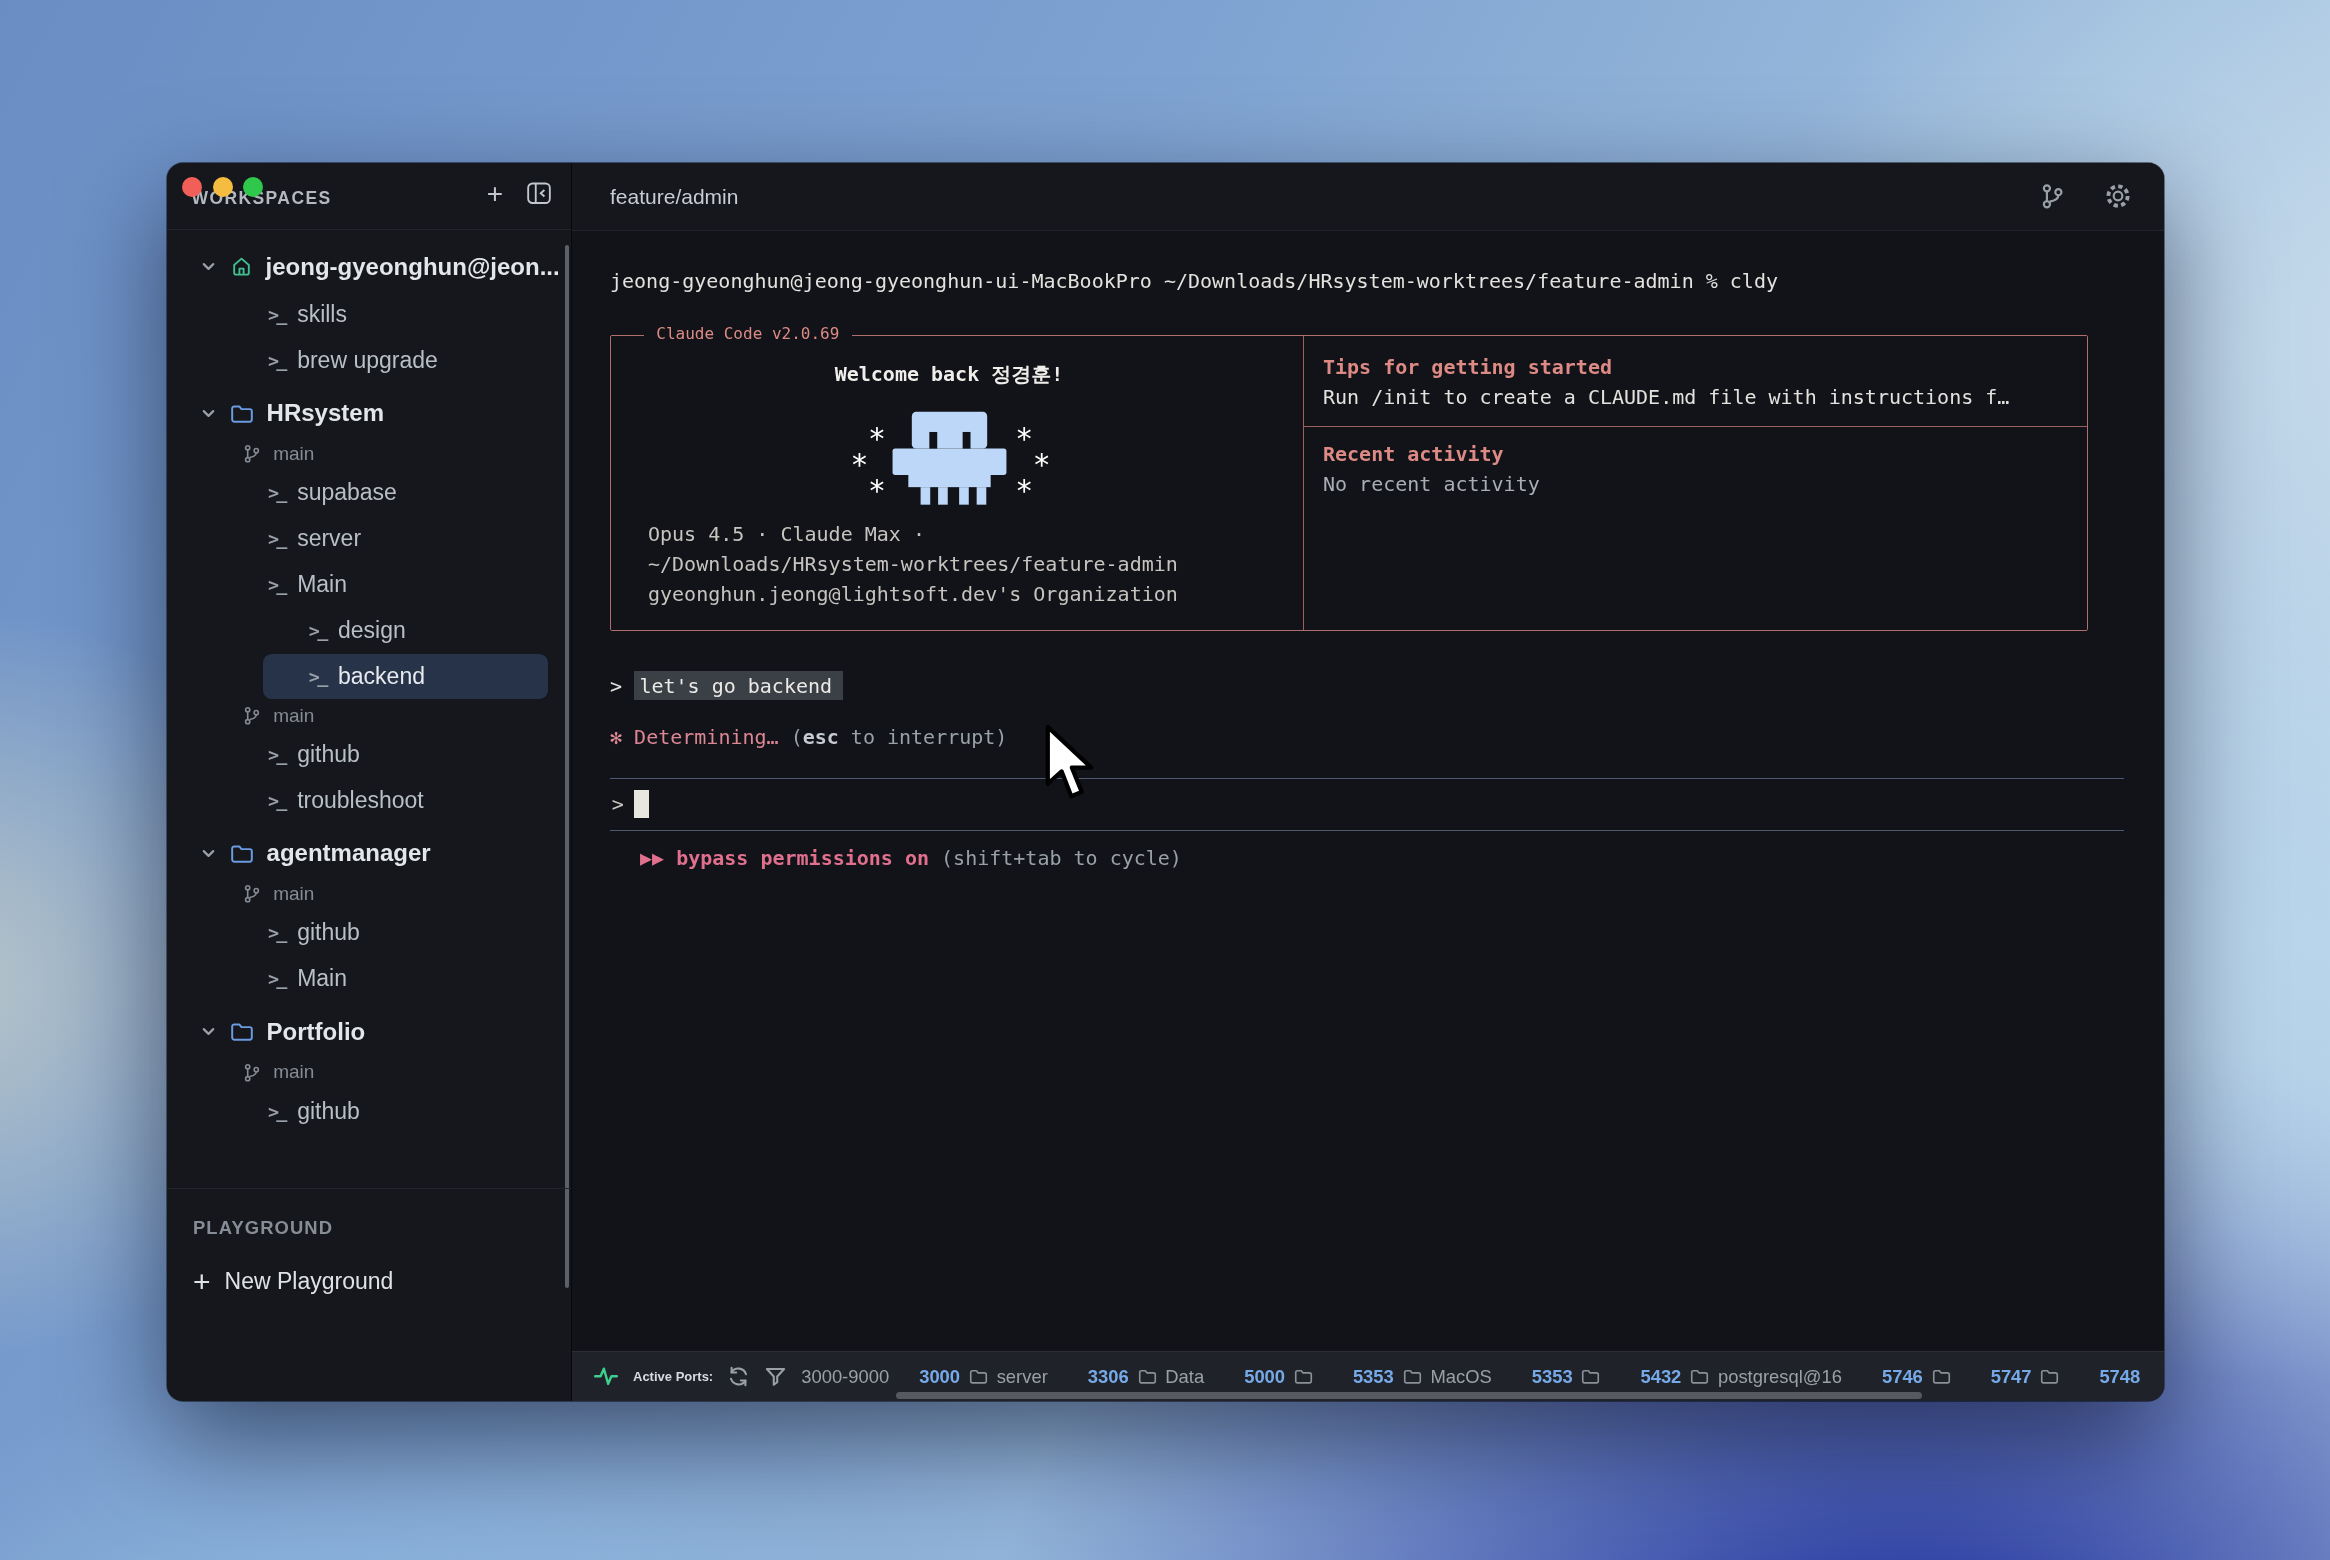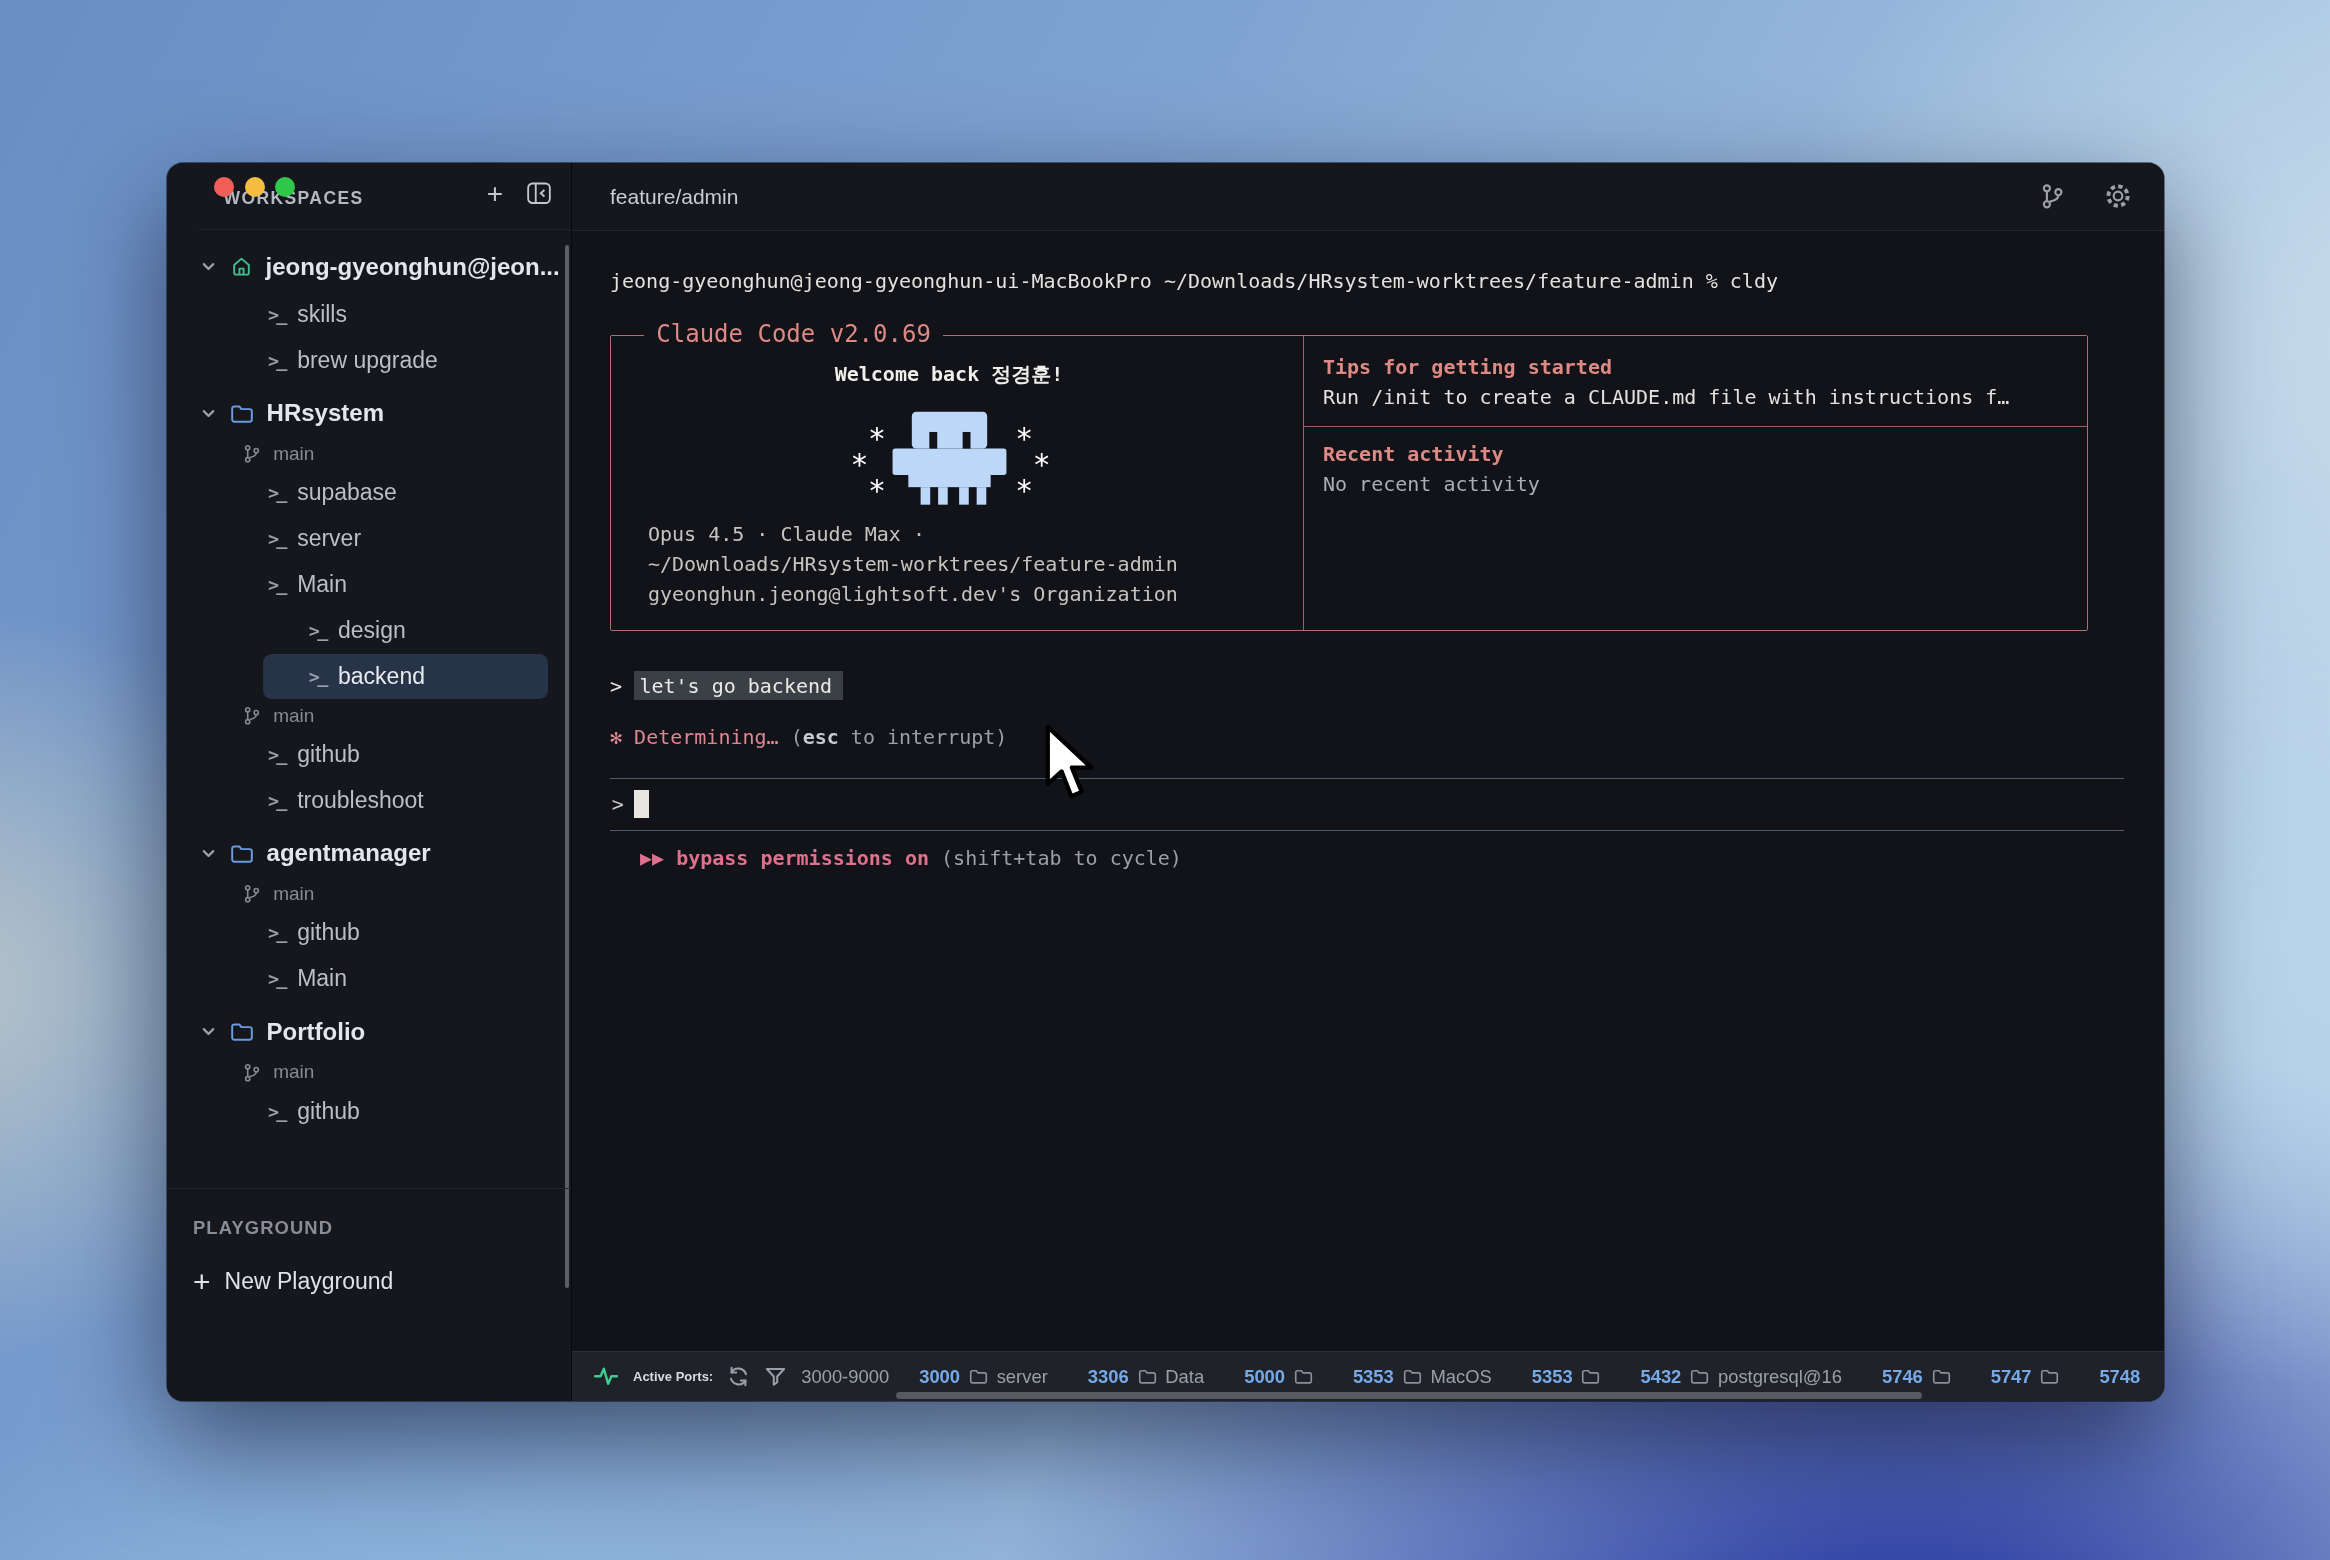--- a/index.html
+++ b/index.html
@@ -13,21 +13,21 @@
       radial-gradient(1490px 1096px at 82% 108%, #1c2b9b 0%, rgba(28,43,155,0) 62%),
       radial-gradient(1140px 833px at 16% 118%, rgba(156,199,233,0.9), rgba(156,199,233,0) 58%),
       linear-gradient(118deg, #6a8ec4 0%, #7ea2d1 38%, #9cbddd 68%, #b7d1e6 100%);
   }
   
   .window { position:absolute; left:167px; top:163px; width:1997px; height:1238px;
     background:#15171c; border-radius:16px; display:flex; overflow:hidden;
     box-shadow:0 39px 105px rgba(5,10,30,0.55), 0 0 0 0.9px rgba(0,0,0,0.45), inset 0 0 0 0.9px rgba(255,255,255,0.06); }
   
   .sidebar { position:relative; width:405px; flex:0 0 405px; background:#15171c; border-right:0.9px solid #07080a; }
-  .sb-header { position:relative; height:67px; border-bottom:0.9px solid #22252c;margin-left:32px; }
+  .sb-header { position:relative; height:67px; border-bottom:0.9px solid #22252c; }
   .ws-title { position:absolute; left:24.5px; top:25.4px; font-size:17.5px; font-weight:700; letter-spacing:1.4px; color:#b4b9c1; }
   .tlights { position:absolute; left:15px; top:14px; width:105px; height:23px; }
   .tlight { position:absolute; top:0; width:20px; height:20px; border-radius:50%; }
   .tl-red{ left:0; background:#f25f58; } .tl-yellow{ left:31px; background:#f5bd3f; } .tl-green{ left:61px; background:#2fc84c; }
   .sb-hbtns { position:absolute; right:19px; top:17.5px; display:flex; gap:23px; align-items:center; }
   .plus-glyph { font-size:28px; font-weight:400; color:#c2c7ce; line-height:26px; }
   
   .tree { position:absolute; left:0; right:0; top:67px; height:1008px; overflow:hidden; padding-top:7px; }
   .trow { position:relative; display:flex; align-items:center; height:46px; color:#b9bfc7; font-size:23px; }
   .trow.top { height:49px; margin-top:5.3px; color:#e3e6ea; font-weight:600; font-size:24px; }
@@ -52,21 +52,21 @@
   .main { position:relative; flex:1 1 auto; display:flex; flex-direction:column; background:#111318; min-width:0; }
   .t-header { position:relative; height:68px; flex:0 0 68px; background:#15171c; border-bottom:0.9px solid #22252c; }
   .t-title { position:absolute; left:38px; top:22px; font-size:21px; color:#c8ccd3; }
   .t-hbtns { position:absolute; right:32px; top:19px; display:flex; gap:39px; align-items:center; }
   
   .t-content { position:relative; flex:1 1 auto; overflow:hidden; padding:35px 40px 0 38px;
     font-family:"DejaVu Sans Mono",monospace; font-size:20px; line-height:30px; color:#e4e2de; }
   .prompt-line { white-space:nowrap; }
   
   .banner { position:relative; margin-top:39px; width:1478px; border:1.8px solid #b06e6d; border-radius:1.8px; display:flex; }
-  .banner-title { position:absolute; top:-16.7px; left:33px; background:#111318; padding:0 12.3px; color:#dd8a85; font-size:24px; }
+  .banner-title { position:absolute; top:-16.7px; left:33px; background:#111318; padding:0 12.3px; color:#dd8a85; font-size:16px; }
   .b-left { flex:0 0 693px; border-right:1.8px solid #9c605f; padding:23px 16px 21px 0; }
   .welcome { text-align:center; font-weight:700; color:#f0eeea; }
   .robot-wrap { display:flex; justify-content:center; margin:14px 0 8.8px; }
   .b-info { padding-left:37px; color:#c7c4c0; }
   .b-right { flex:1 1 auto; padding:16px 21px 0 19px; min-width:0; }
   .tips-title, .recent-title { color:#dd8a85; font-weight:700; }
   .tips-body { color:#e4e2de; white-space:nowrap; overflow:hidden; }
   .b-divider { border-top:1.8px solid #9c605f; margin:14px 0 12.3px -19px; margin-right:-21px; }
   .recent-body { color:#a9aeb5; }
   

